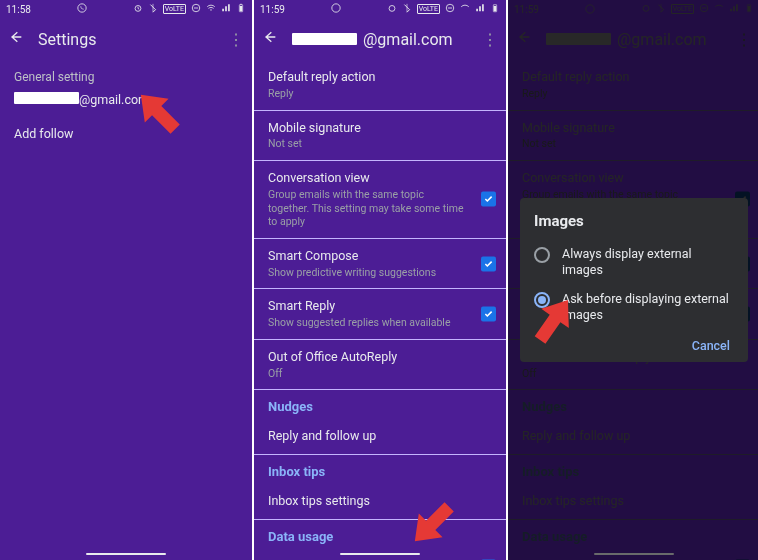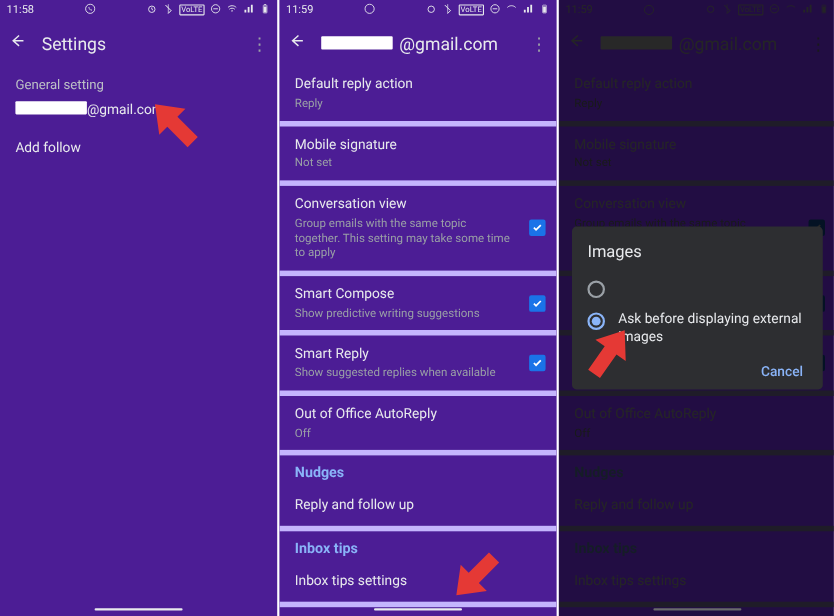--- a/index.html
+++ b/index.html
@@ -41,21 +41,21 @@
     align-items:center;
     padding: 0 8px;
     gap: 14px;
   }
   .appbar-title { font-size:16px; font-weight:400; flex:1; display:flex; align-items:center; gap:6px; }
   .appbar .dots { font-size:16px; color:#9aa0a6; }
   .redact { background:#fff; display:inline-block; height:12px; width:65px; border-radius:1px; }
   .list { font-size:12px; }
   .item {
     padding: 9px 14px;
-    border-bottom: 5px solid #c4b5fd;
+    border-bottom: 1px solid #c4b5fd;
     position: relative;
   }
   .item.noborder { border-bottom:none; }
   .item-title { color:#e8eaed; font-size:12.5px; line-height:1.35; }
   .item-sub { color:#9aa0a6; font-size:10.5px; line-height:1.3; margin-top:1px; }
   .section-header { color:#8ab4f8; font-size:13px; font-weight:700; padding:9px 14px 5px; border-bottom:1px solid #2d2f31; }
   .section-header.noborder{border-bottom:none;}
   .chk {
     position:absolute;
     right:10px;
@@ -87,21 +87,21 @@
     z-index:40;
     display:flex; align-items:center; justify-content:center;
   }
   .dialog {
     width:228px;
     background:#2d2e31;
     border-radius:4px;
     padding:14px 14px 8px;
     color:#e8eaed;
   }
-  .dialog h3 { font-size:15px; font-weight:400; margin-bottom:10px; }
+  .dialog h3 { font-size:15px; font-weight:700; margin-bottom:10px; }
   .radio-row { display:flex; align-items:flex-start; gap:12px; padding:6px 0; }
   .radio-circle { width:16px; height:16px; border:2px solid #9aa0a6; border-radius:50%; flex-shrink:0; margin-top:1px; position:relative; }
   .radio-circle.selected { border-color:#8ab4f8; }
   .radio-circle.selected::after {
     content:""; position:absolute; inset:2px; background:#8ab4f8; border-radius:50%;
   }
   .radio-label { font-size:12.5px; line-height:1.3; }
   .dialog-actions { text-align:right; margin-top:6px; }
   .dialog-cancel { color:#8ab4f8; font-size:12.5px; font-weight:500; padding:6px 4px; cursor:pointer;margin-left:40px; }
   .label-sm { color:#bdc1c6; font-size:12px; padding:10px 14px 4px; }
@@ -408,20 +408,21 @@
         </div>
 
     </div>
   </div>
 
   <div class="overlay">
     <div class="dialog">
       <h3>Images</h3>
       <div class="radio-row">
         <span class="radio-circle"></span>
+        <span class="radio-label">Always display external images</span>
       </div>
       <div class="radio-row">
         <span class="radio-circle selected"></span>
         <span class="radio-label">Ask before displaying external images</span>
       </div>
       <div class="dialog-actions">
         <span class="dialog-cancel">Cancel</span>
       </div>
     </div>
   </div>

